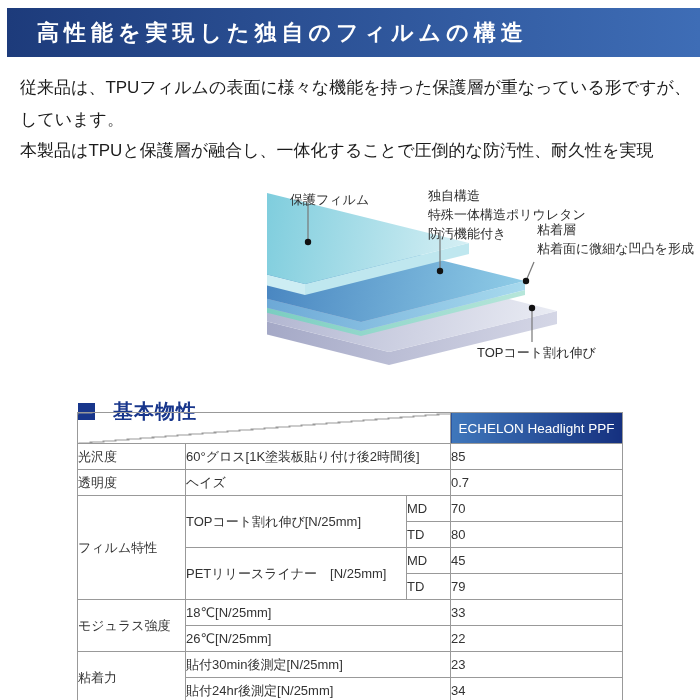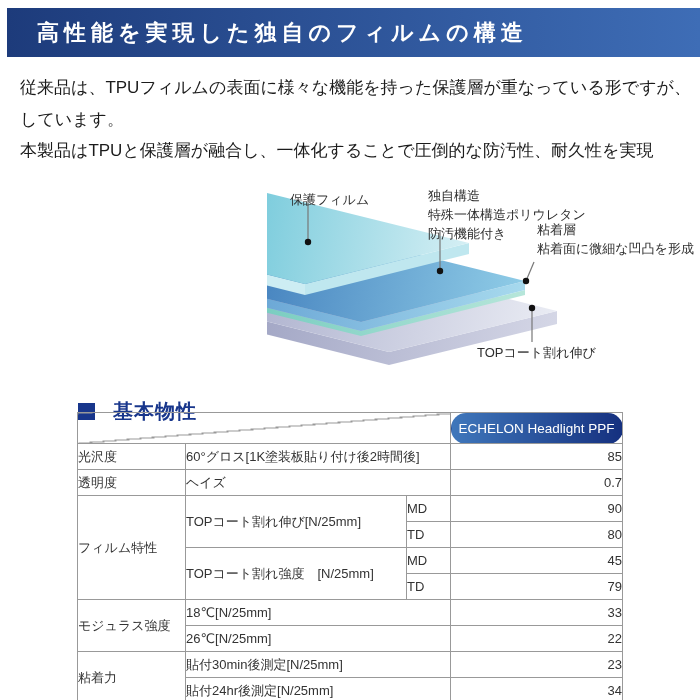--- a/index.html
+++ b/index.html
@@ -29,25 +29,25 @@
   
   .spec{position:absolute;left:77px;top:412px;border-collapse:collapse;table-layout:fixed;
         width:545px;font-size:13px;color:#333;}
   .spec td,.spec th{border:1px solid var(--border);padding:0;vertical-align:middle;
         font-weight:400;height:25px;overflow:hidden;}
   .spec tr.hdr td, .spec tr.hdr th{height:30px;}
   .cell-diag{background-image:linear-gradient(to bottom right,
         transparent calc(50% - 0.6px), var(--border) calc(50% - 0.6px),
         var(--border) calc(50% + 0.6px), transparent calc(50% + 0.6px));}
   .cell-prod{background:linear-gradient(90deg,var(--hdr-l),var(--hdr-r));
-        color:#fff;font-weight:700;text-align:center;font-size:13.5px;border-radius:15px;}
+        color:#fff;font-weight:700;text-align:center;font-size:13.5px;}
   .cat{padding-left:14px;text-align:left;margin-top:11px;}
   .desc{padding-left:18px;text-align:left;margin-top:35px;}
   .sub{text-align:left;}
-  .val{text-align:right;}
+  .val{text-align:left;}
 </style>
 </head>
 <body>
 
 <div class="banner">
   <div class="banner-title">高性能を実現した独自のフィルムの構造</div>
 </div>
 
 <div class="intro">
   <div>従来品は、TPUフィルムの表面に様々な機能を持った保護層が重なっている形ですが、</div>
@@ -156,28 +156,28 @@
   </tr>
   <tr>
     <td class="cat">透明度</td>
     <td class="desc" colspan="2">ヘイズ</td>
     <td class="val">0.7</td>
   </tr>
   <tr>
     <td class="cat" rowspan="4">フィルム特性</td>
     <td class="desc" rowspan="2">TOPコート割れ伸び[N/25mm]</td>
     <td class="sub">MD</td>
-    <td class="val">90</td>
+    <td class="val">70</td>
   </tr>
   <tr>
     <td class="sub">TD</td>
     <td class="val">80</td>
   </tr>
   <tr>
-    <td class="desc" rowspan="2">TOPコート割れ強度　[N/25mm]</td>
+    <td class="desc" rowspan="2">PETリリースライナー　[N/25mm]</td>
     <td class="sub">MD</td>
     <td class="val">45</td>
   </tr>
   <tr>
     <td class="sub">TD</td>
     <td class="val">79</td>
   </tr>
   <tr>
     <td class="cat" rowspan="2">モジュラス強度</td>
     <td class="desc" colspan="2">18℃[N/25mm]</td>

